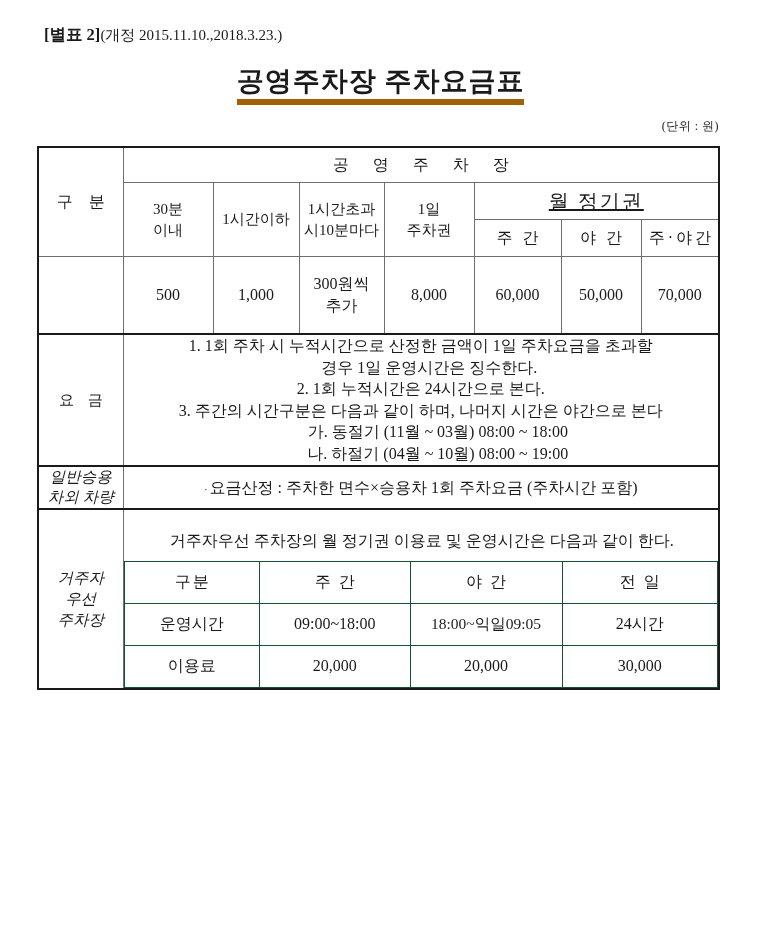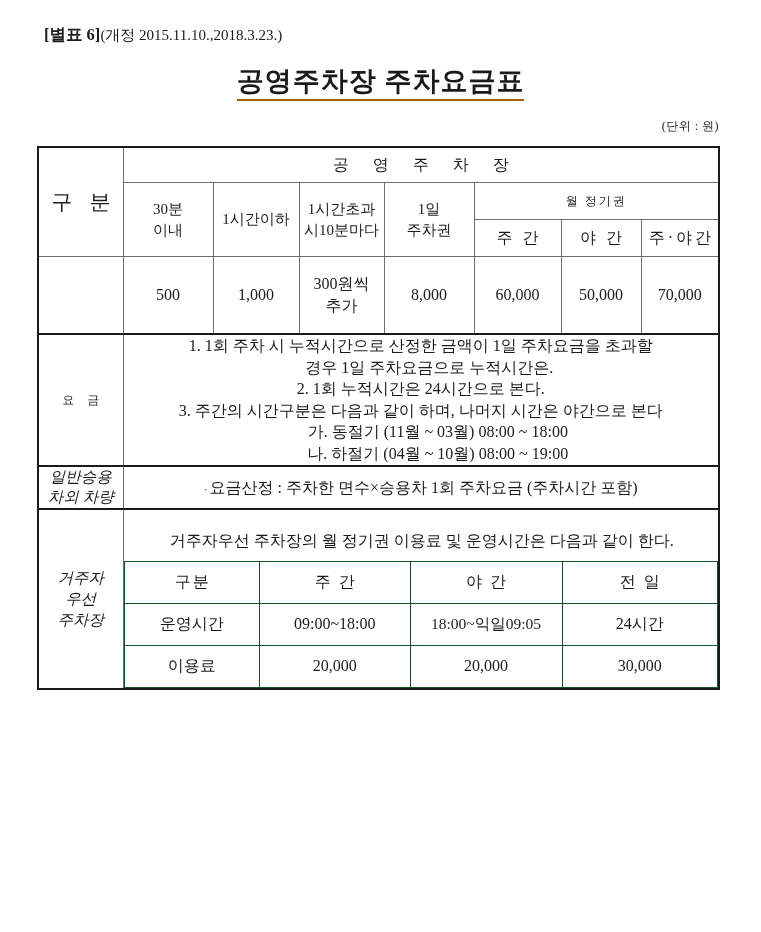--- a/index.html
+++ b/index.html
@@ -42,21 +42,21 @@
     left: 0;
     top: 66px;
     width: 761px;
     text-align: center;
   }
   .doc-title {
     display: inline-block;
     font-size: 27px;
     font-weight: bold;
     letter-spacing: 1px;
-    border-bottom: 2px solid #a16207;
+    border-bottom: 6px solid #a16207;
     padding-bottom: 2px;
     line-height: 1.15;
   }
 
   .unit-note {
     position: absolute;
     right: 42px;
     top: 118px;
     font-size: 12px;
     letter-spacing: 0.5px;
@@ -91,58 +91,59 @@
   }
   .outer-bottom {
     border-bottom: 2px solid #1a1a1a !important;
   }
   .sect-div {
     border-top: 2px solid #1a1a1a !important;
     margin-top: 48px;
   }
 
   .c-gubun {
-    font-size: 21px;
+    font-size: 16px;
     letter-spacing: 6px;
     text-indent: 6px;
   }
   .span-title {
     font-size: 16px;
     letter-spacing: 10px;
     text-indent: 10px;
     height: 34px;
     margin-top: 7px;
   }
   .hdr-2line {
     height: 72px;
     font-size: 15px;
   }
   .hdr-mid {
     height: 36px;
-    font-size: 12px;
+    font-size: 20px;
     letter-spacing: 2px;
+    text-decoration: underline;
   }
   .hdr-sub {
     height: 36px;
     font-size: 16px;
     letter-spacing: 3px;
     text-indent: 3px;
   }
   .data-row td {
     height: 76px;
     font-size: 16px;
   }
   .two-line {
     line-height: 1.3;
     margin-left: 6px;
   }
 
   
   .label-cell {
-    font-size: 12px;
+    font-size: 15px;
     letter-spacing: 5px;
     text-indent: 5px;
   }
   .label-cell-multi {
     font-size: 15.5px;
     letter-spacing: 0px;
     line-height: 1.6;
     font-style: italic;
   }
   .notes-cell {
@@ -205,21 +206,21 @@
   .inner-table .small-val {
     font-size: 15.5px;
   }
 </style>
 </head>
 <body>
 
 <div class="page">
 
   <div class="doc-header">
-    <span class="tag">[별표 6]</span><span class="rev">(개정 2015.11.10.,2018.3.23.)</span>
+    <span class="tag">[별표 2]</span><span class="rev">(개정 2015.11.10.,2018.3.23.)</span>
   </div>
 
   <div class="doc-title-wrap">
     <span class="doc-title">공영주차장 주차요금표</span>
   </div>
 
   <div class="unit-note">(단위 : 원)</div>
 
   <table class="main-table">
     <colgroup>
@@ -275,21 +276,21 @@
         <td>8,000</td>
         <td>60,000</td>
         <td>50,000</td>
         <td class="outer-right">70,000</td>
       </tr>
 
       <tr>
         <td class="label-cell outer-left sect-div">요 금</td>
         <td colspan="7" class="notes-cell outer-right sect-div">
           <div class="note">1. 1회 주차 시 누적시간으로 산정한 금액이 1일 주차요금을 초과할</div>
-          <div class="note-cont">경우 1일 주차요금으로 누적시간은.</div>
+          <div class="note-cont">경우 1일 운영시간은 징수한다.</div>
           <div class="note">2. 1회 누적시간은 24시간으로 본다.</div>
           <div class="note">3. 주간의 시간구분은 다음과 같이 하며, 나머지 시간은 야간으로 본다</div>
           <div class="sub-note">가. 동절기 (11월 ~ 03월) 08:00 ~ 18:00</div>
           <div class="sub-note">나. 하절기 (04월 ~ 10월) 08:00 ~ 19:00</div>
         </td>
       </tr>
 
       <tr>
         <td class="label-cell-multi outer-left sect-div">
           <div>일반승용</div>

